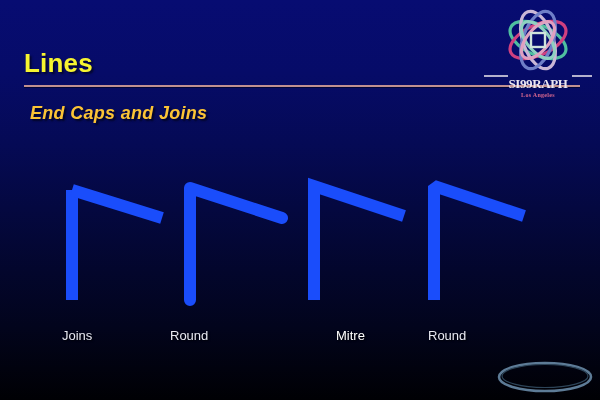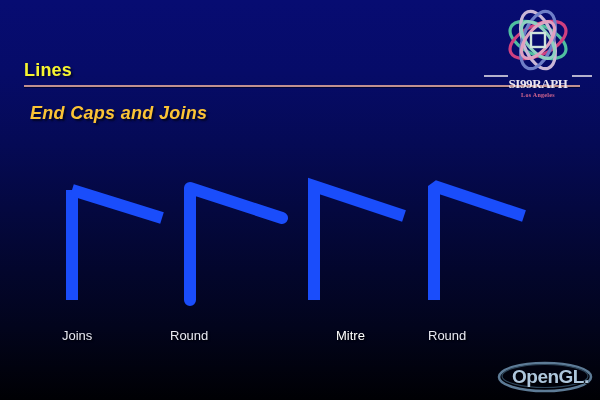--- a/index.html
+++ b/index.html
@@ -23,26 +23,25 @@
         #000004 100%);
     font-family: "Liberation Sans", sans-serif;
     user-select: none;
   }
 
   
   #title {
     position: absolute;
     left: 24px;
     top: 48px;
-    font-size: 18px;
+    font-size: 26px;
     font-weight: bold;
     color: #f6f430;
     letter-spacing: 0.2px;
     text-shadow: 2px 2px 2px rgba(0,0,0,0.55);
-    margin-top: 12px;
   }
   #rule {
     position: absolute;
     left: 24px;
     top: 85px;
     width: 556px;
     height: 2px;
     background: #c09090;
     box-shadow: 0 1px 0 rgba(0,0,0,0.45);
   }
@@ -190,16 +189,15 @@
     </svg>
     <div id="sig-wordmark">SI99RAPH</div>
     <div id="sig-sub">Los Angeles</div>
   </div>
 
   <div id="opengl-logo">
     <svg width="98" height="34" viewBox="0 0 98 34">
       <ellipse cx="49" cy="17" rx="46" ry="14" fill="none" stroke="#5d7b96" stroke-width="2.6"></ellipse>
       <ellipse cx="49" cy="16" rx="43" ry="11.5" fill="none" stroke="#2d4458" stroke-width="1.2"></ellipse>
     </svg>
-    <div id="ogl-text"><span>OpenGL</span><span>.</span></div>
   </div>
 
 </div>
 
 </body></html>

